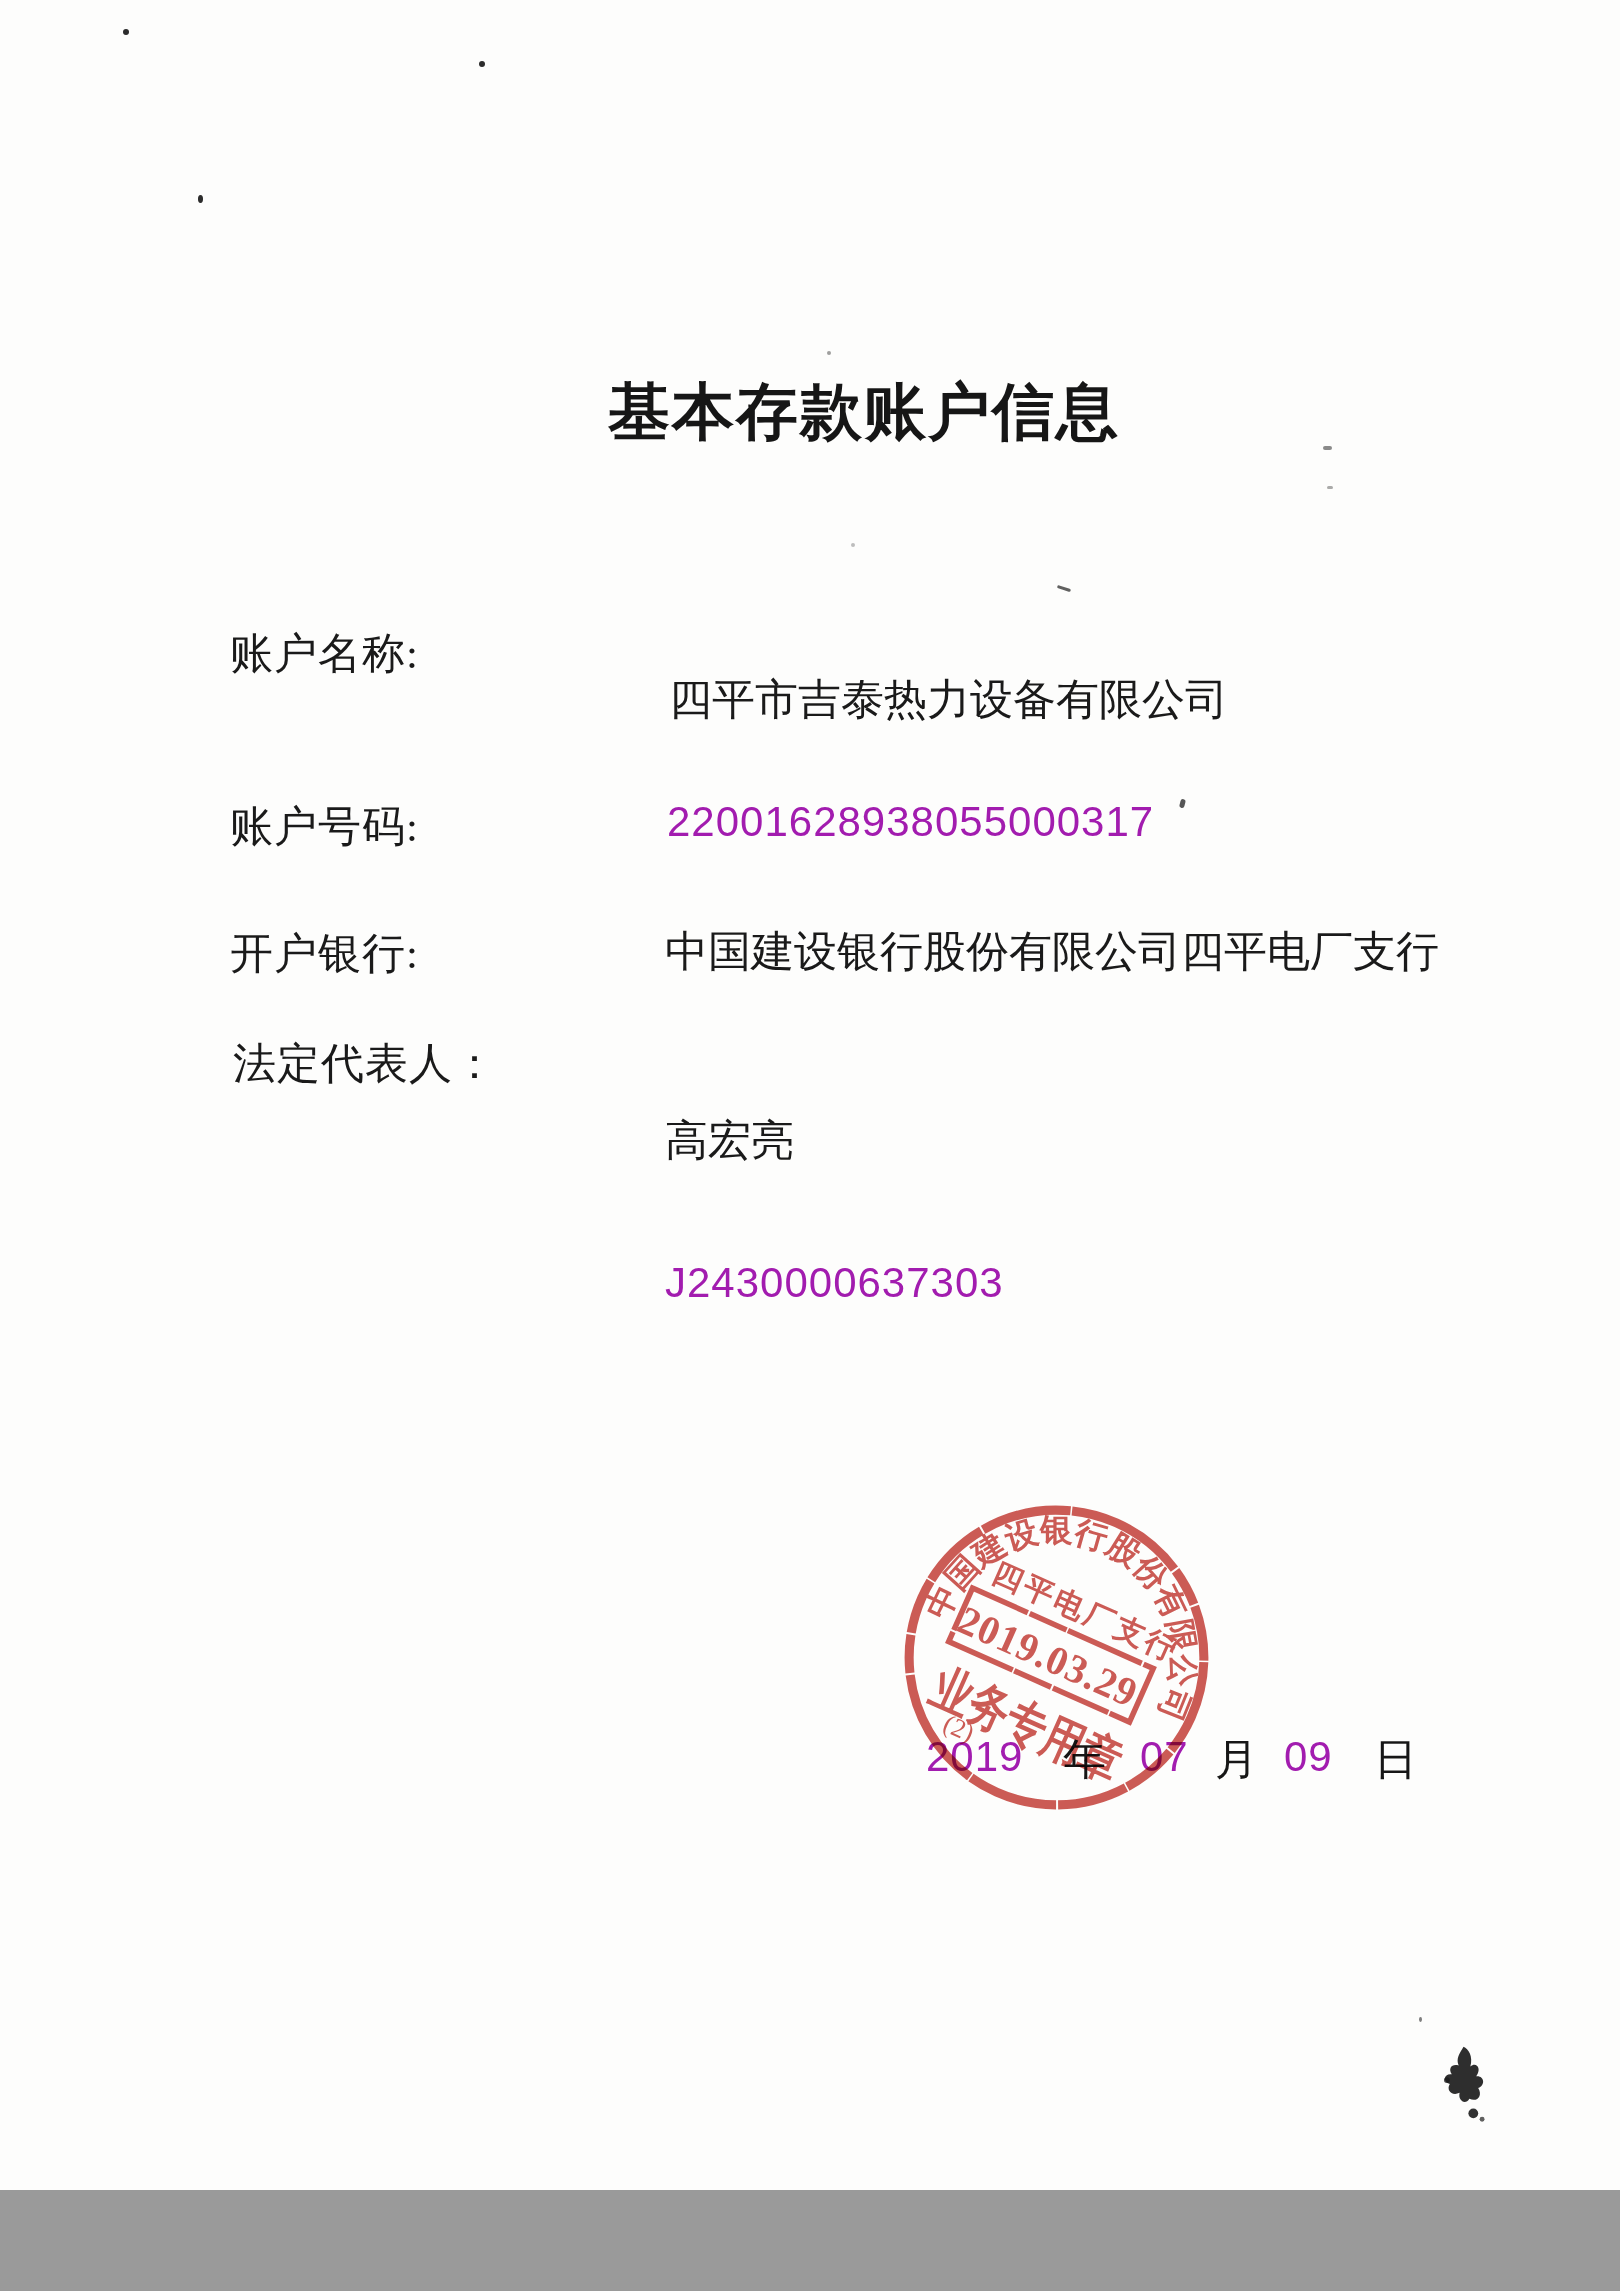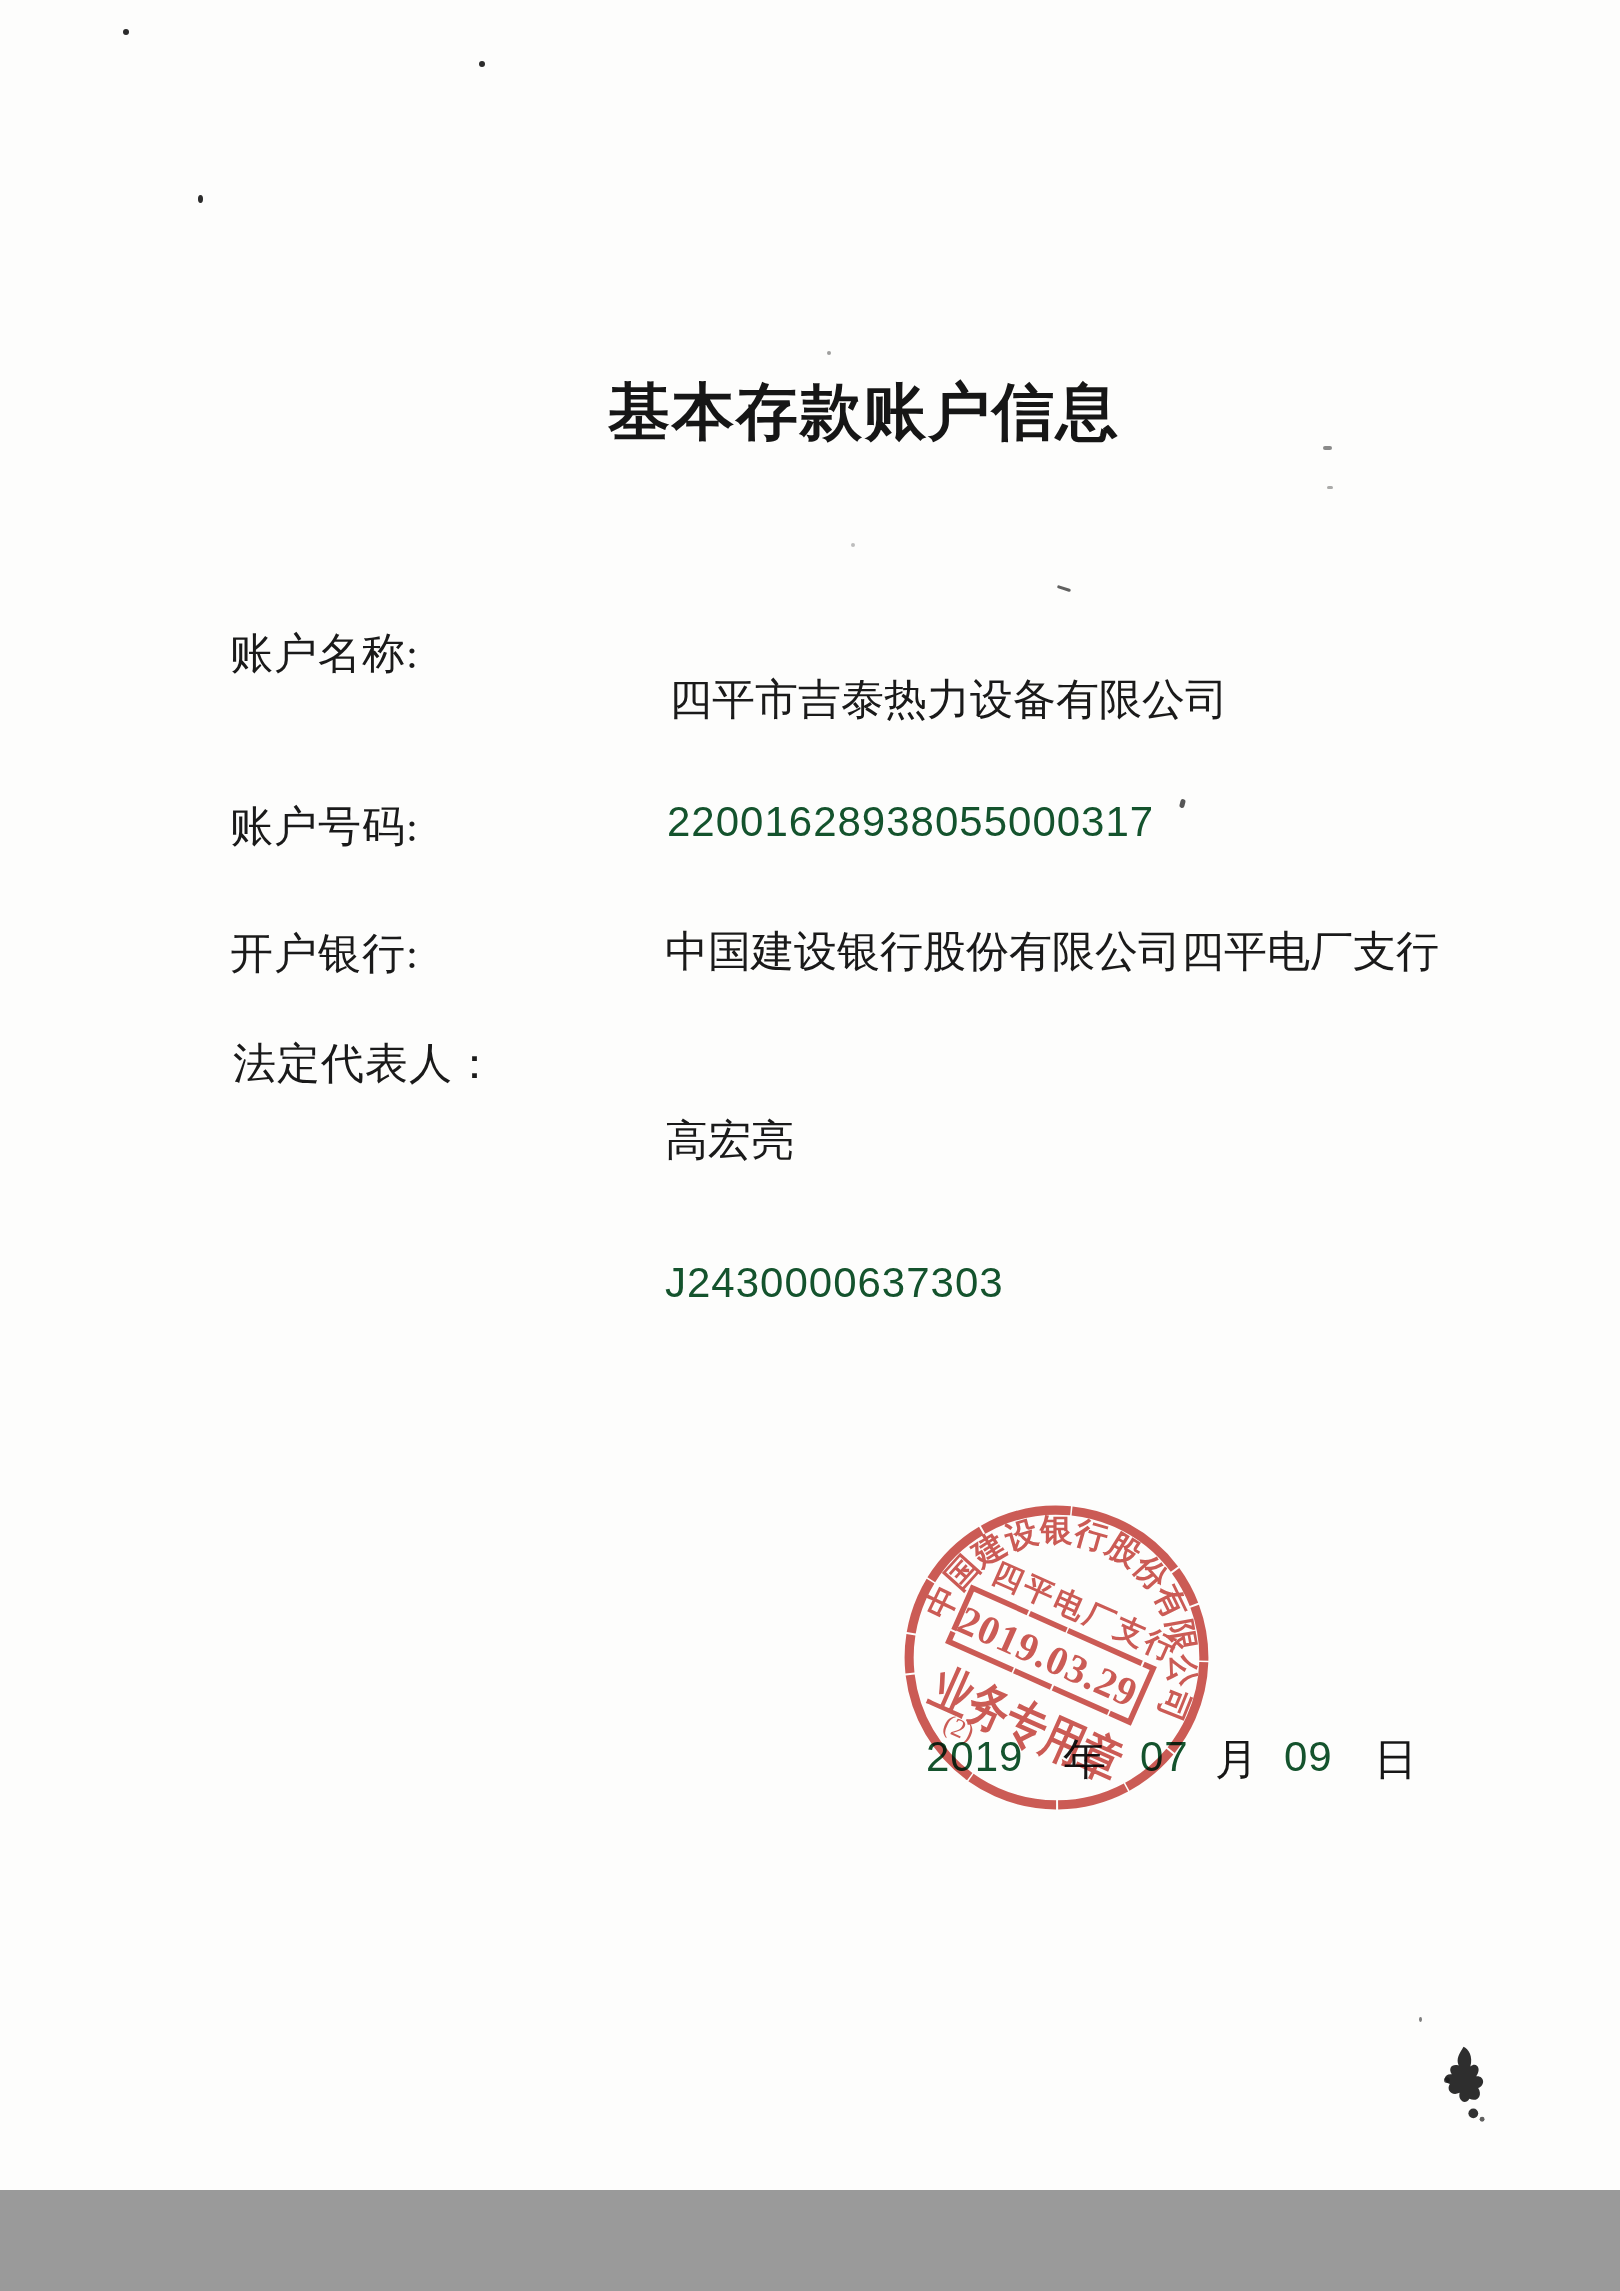--- a/index.html
+++ b/index.html
@@ -27,21 +27,21 @@
   }
   .field-value{
     font-size:43px;
     color:#1a1a1a;
     white-space:nowrap;
   }
   .num{
     font-family:"Liberation Sans","DejaVu Sans",sans-serif;
     font-size:42px;
     letter-spacing:1px;
-    color:#14532d;
+    color:#a21caf;
   }
   .date-line span{white-space:nowrap;}
   .date-cjk{
     font-size:43px;
     color:#161616;
   }
   
   .stamp-svg{
     mix-blend-mode:multiply;
     opacity:0.84;

